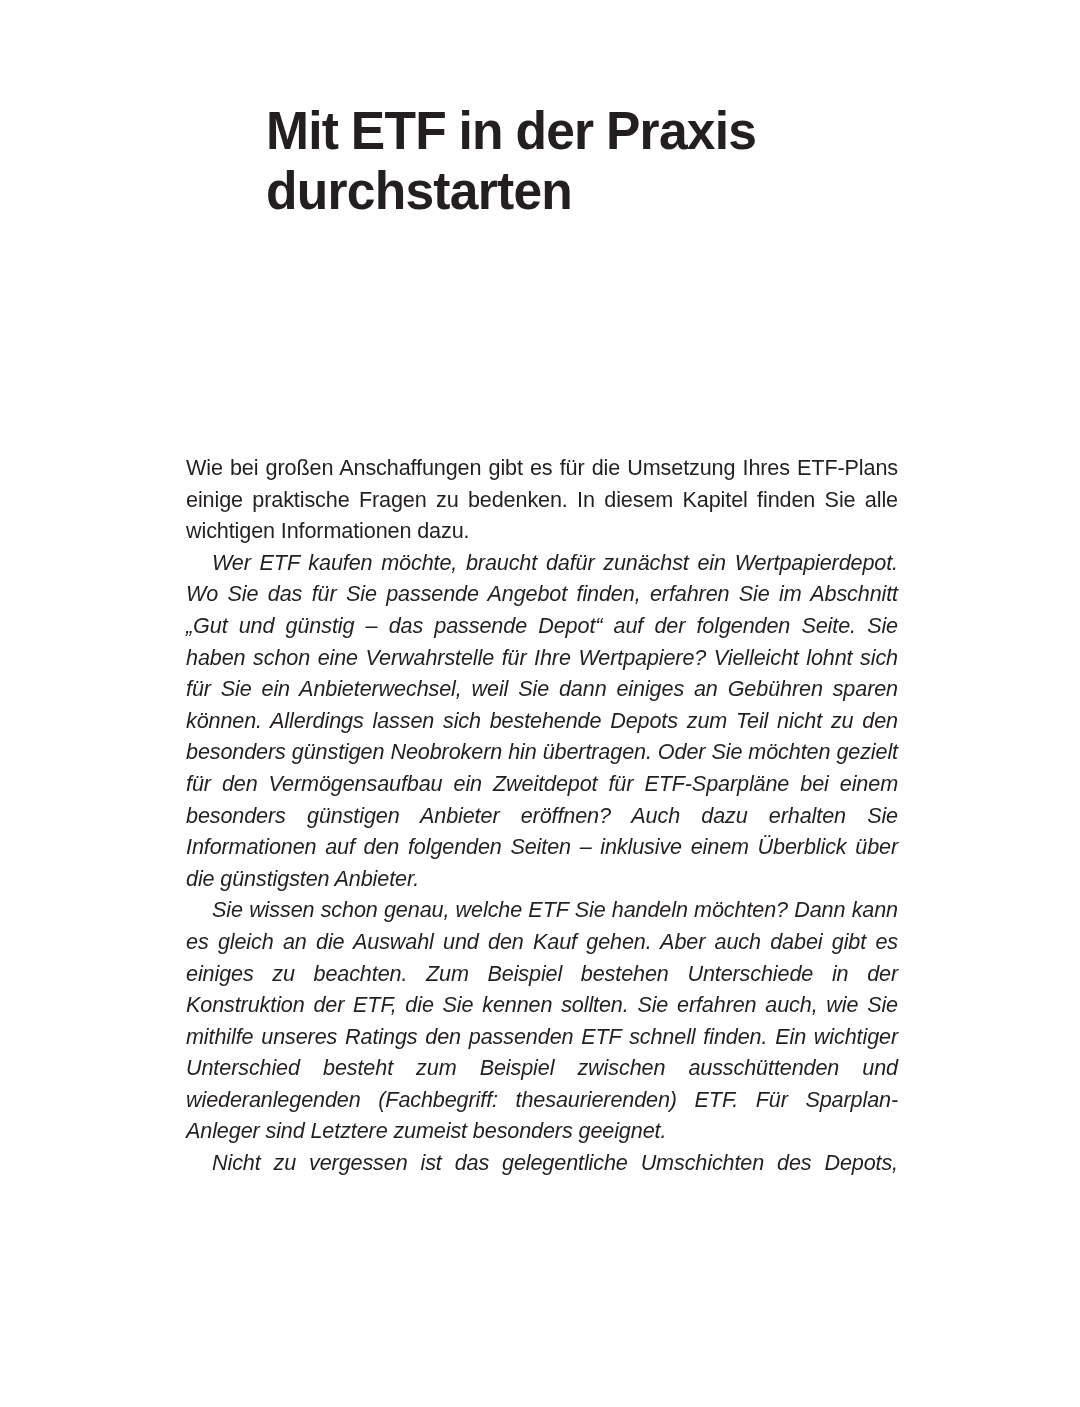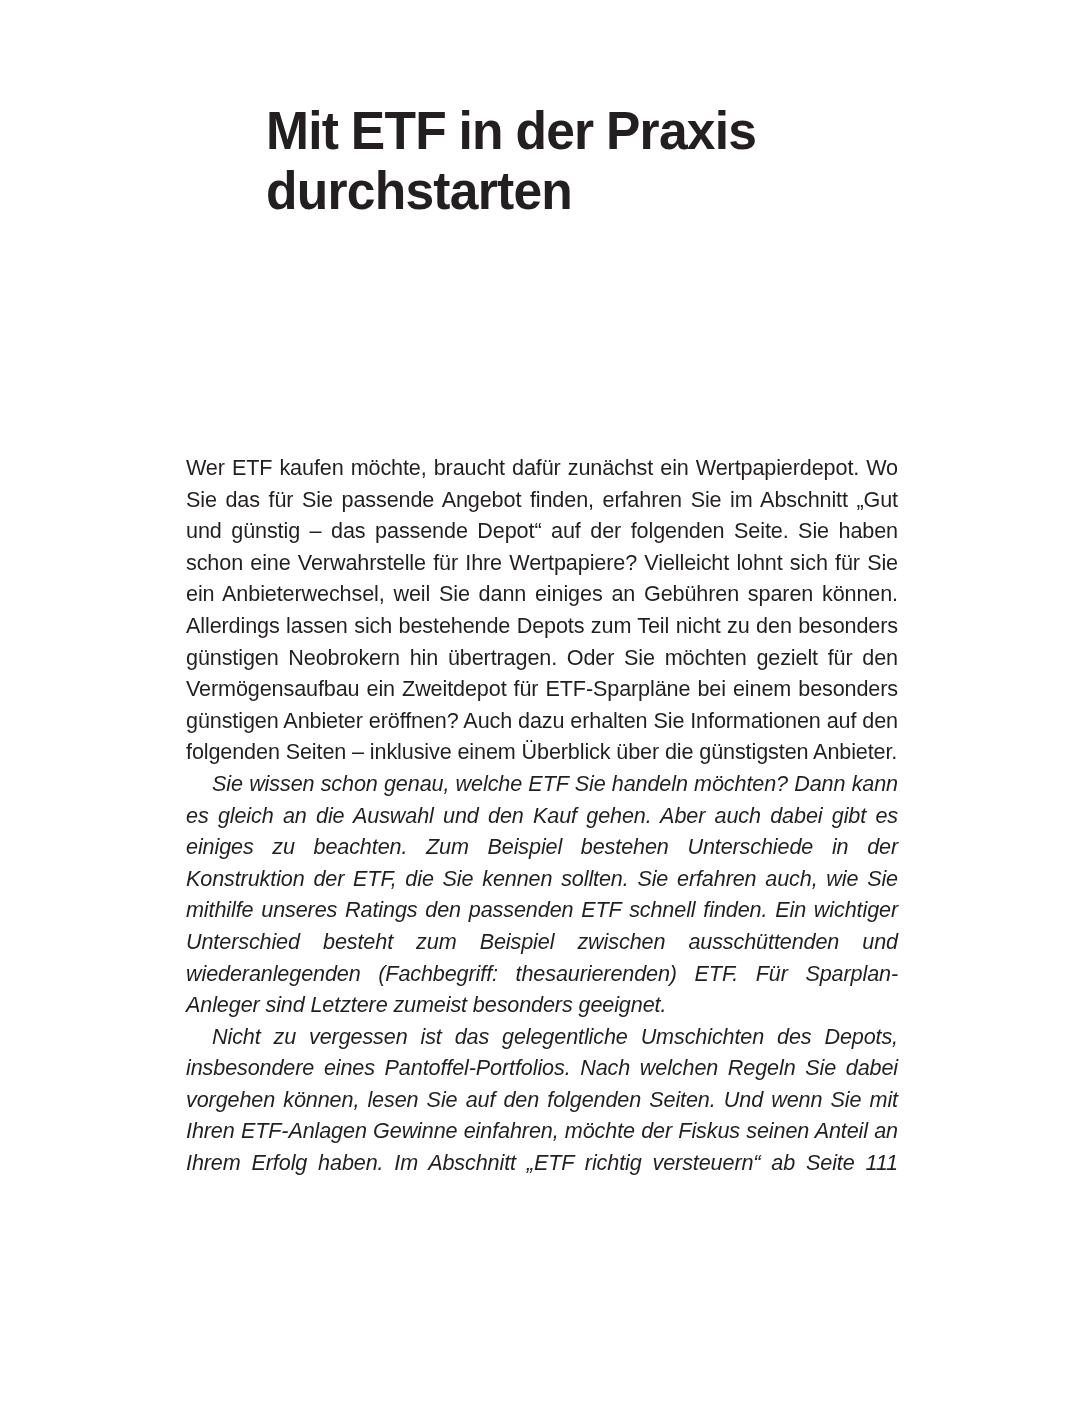--- a/index.html
+++ b/index.html
@@ -128,20 +128,21 @@
 <body>
 
 <div class="page">
 
   <div class="title-block">
     <h1 class="page-title">Mit ETF in der Praxis durchstarten</h1>
   </div>
 
 
   <div class="body-block">
+    <p class="body-par">Wie bei großen Anschaffungen gibt es für die Umsetzung Ihres ETF-Plans einige praktische Fragen zu bedenken. In diesem Kapitel finden Sie alle wichtigen Informationen dazu.</p>
     <p class="body-par">Wer ETF kaufen möchte, braucht dafür zunächst ein Wertpapierdepot. Wo Sie das für Sie passende Angebot finden, erfahren Sie im Abschnitt „Gut und günstig – das passende Depot“ auf der folgenden Seite. Sie haben schon eine Verwahrstelle für Ihre Wertpapiere? Vielleicht lohnt sich für Sie ein Anbieterwechsel, weil Sie dann einiges an Gebühren sparen können. Allerdings lassen sich bestehende Depots zum Teil nicht zu den besonders günstigen Neobrokern hin übertragen. Oder Sie möchten gezielt für den Vermögensaufbau ein Zweitdepot für ETF-Sparpläne bei einem besonders günstigen Anbieter eröffnen? Auch dazu erhalten Sie Informationen auf den folgenden Seiten – inklusive einem Überblick über die günstigsten Anbieter.</p>
     <p class="body-par">Sie wissen schon genau, welche ETF Sie handeln möchten? Dann kann es gleich an die Auswahl und den Kauf gehen. Aber auch dabei gibt es einiges zu beachten. Zum Beispiel bestehen Unterschiede in der Konstruktion der ETF, die Sie kennen sollten. Sie erfahren auch, wie Sie mithilfe unseres Ratings den passenden ETF schnell finden. Ein wichtiger Unterschied besteht zum Beispiel zwischen ausschüttenden und wiederanlegenden (Fachbegriff: thesaurierenden) ETF. Für Sparplan-Anleger sind Letztere zumeist besonders geeignet.</p>
     <p class="body-par">Nicht zu vergessen ist das gelegentliche Umschichten des Depots, insbesondere eines Pantoffel-Portfolios. Nach welchen Regeln Sie dabei vorgehen können, lesen Sie auf den folgenden Seiten. Und wenn Sie mit Ihren ETF-Anlagen Gewinne einfahren, möchte der Fiskus seinen Anteil an Ihrem Erfolg haben. Im Abschnitt „ETF richtig versteuern“ ab Seite 111 lernen Sie die wichtigsten Steuerregeln kennen.</p>
   </div>
 
   <div class="footer">
     <span class="footer-pagenum">47</span>
     <span class="footer-sep">|</span>
     <span class="footer-brand">Stiftung Warentest</span>
   </div>

